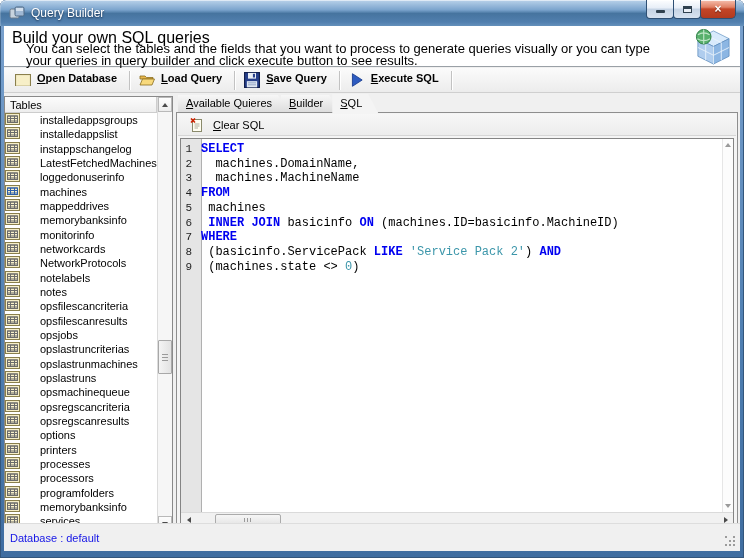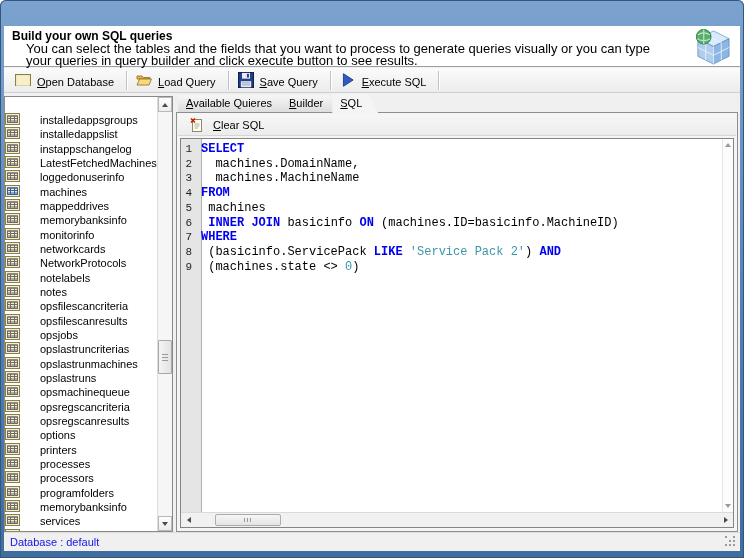--- a/index.html
+++ b/index.html
@@ -28,29 +28,29 @@
   .g-min { width:9px; height:3px; background:#30414f; margin-top:5px; border-radius:1px; }
   .g-max { width:9px; height:7px; border:1px solid #30414f; border-top:3px solid #30414f; background:#e9eef5; }
   .g-close { color:#fff; font-weight:bold; font-size:12px; line-height:1; text-shadow:0 1px 1px rgba(0,0,0,.5); }
 
   
   .frame { position:absolute; left:4px; top:26px; width:736px; height:525px; background:#f0f0f0; }
 
   
   .header { position:absolute; top:0; left:0; right:0; height:41px; background:#fff;
     border-bottom:1px solid #9aa0a6; }
-  .header-title { position:absolute; left:8px; top:3px; font-size:12px; font-weight:bold; }
+  .header-title { position:absolute; left:8px; top:3px; font-size:16px; font-weight:normal; }
   .header-desc { position:absolute; left:22px; top:17px; right:62px; font-size:13px; line-height:12px; }
   .header-icon { position:absolute; right:8px; top:1px; width:39px; height:39px; }
 
   
   .toolbar { position:absolute; top:42px; left:0; right:0; height:25px;
     background:linear-gradient(180deg,#fbfbfb,#ececec); border-bottom:1px solid #cfcfcf;
     display:flex; align-items:center; padding-left:5px; }
-  .tb-btn { display:flex; align-items:flex-end; gap:6px; padding:3px 9px 3px 6px; cursor:default; }
+  .tb-btn { display:flex; align-items:flex-start; gap:6px; padding:3px 9px 3px 6px; cursor:default;font-weight:bold; }
   .tb-btn u { text-underline-offset:1px; }
   .tb-icon { width:16px; height:16px; display:flex; align-items:center; justify-content:center; }
   .tb-sep { width:1px; height:19px; background:#c2c2c2; box-shadow:1px 0 0 #ffffff; margin:0 3px; }
 
   
   .tables-panel { position:absolute; left:0; top:70px; width:169px; height:436px;
     background:#fff; border:1px solid #898989; }
   .tables-header { position:absolute; top:0; left:0; right:15px; height:16px;
     background:linear-gradient(180deg,#fcfcfc,#eeeeee); border-bottom:1px solid #cdcdcd;
     border-right:1px solid #cdcdcd; padding:2px 0 0 5px; font-size:11px; }
@@ -120,32 +120,52 @@
   .ehscroll .harr-left { position:absolute; left:6px; top:4px; width:0; height:0;
     border-top:3px solid transparent; border-bottom:3px solid transparent; border-right:4px solid #4a4a4a; }
   .ehscroll .harr-right { position:absolute; right:5px; top:4px; width:0; height:0;
     border-top:3px solid transparent; border-bottom:3px solid transparent; border-left:4px solid #4a4a4a; }
   .eh-thumb { position:absolute; left:34px; top:1px; height:12px; width:66px;
     background:linear-gradient(180deg,#f6f6f6,#e4e4e4); border:1px solid #ababab; border-radius:2px; }
   .eh-thumb::after { content:""; position:absolute; top:3px; bottom:3px; left:28px; width:9px;
     background:repeating-linear-gradient(90deg,#9a9a9a 0 1px,transparent 1px 3px); }
 
   
-  .statusbar { position:absolute; left:0; right:0; bottom:0; height:19px;
+  .statusbar { position:absolute; left:0; right:0; bottom:0; height:28px;
     background:#f0f0f0; border-top:1px solid #dddddd; display:flex; align-items:center;
     padding-left:6px; color:var(--status,#1414e6); }
   .grip { position:absolute; right:3px; bottom:3px; width:12px; height:12px; }
   .grip::before { content:""; position:absolute; left:0; top:0; width:2px; height:2px; background:#9b9b9b;
     box-shadow:8px 0 0 #9b9b9b, 4px 4px 0 #9b9b9b, 8px 4px 0 #9b9b9b, 0 8px 0 #9b9b9b, 4px 8px 0 #9b9b9b, 8px 8px 0 #9b9b9b; }
 </style>
 </head>
 <body>
 
 <div class="window">
 
+  <div class="titlebar">
+    <svg class="app-icon" viewBox="0 0 16 16" xmlns="http://www.w3.org/2000/svg">
+      <rect x="1" y="4" width="9" height="9" rx="1.5" fill="#c7d3de" stroke="#6d7d8d"></rect>
+      <rect x="6" y="2" width="9" height="9" rx="1.5" fill="#9fb8d4" stroke="#4d6residents883" stroke-width="0"></rect>
+      <rect x="6" y="2" width="9" height="9" rx="1.5" fill="#9fb8d4" stroke="#4f6883"></rect>
+      <rect x="7" y="3" width="7" height="3" fill="#dfe9f3" opacity="0.8"></rect>
+    </svg>
+    <span class="win-title">Query Builder</span>
+    <div class="wc">
+      <div class="wc-btn">
+          <span class="g-min"></span>
+        </div>
+      <div class="wc-btn">
+          <span class="g-max"></span>
+        </div>
+      <div class="wc-btn close">
+          <span class="g-close">×</span>
+        </div>
+    </div>
+  </div>
 
   <div class="frame">
 
     <div class="header">
       <div class="header-title">Build your own SQL queries</div>
       <div class="header-desc">You can select the tables and the fields that you want to process to generate queries visually or you can type your queries in query builder and click execute button to see results.</div>
       <svg class="header-icon" viewBox="0 0 40 40" xmlns="http://www.w3.org/2000/svg">
         <polygon points="21,4 37,12 21,20 5,12" fill="#d8eafc" stroke="#6d9cc8" stroke-width="0.8"></polygon>
         <polygon points="37,12 37,30 21,38 21,20" fill="#8cb6e3" stroke="#5e8dbd" stroke-width="0.8"></polygon>
         <polygon points="5,12 21,20 21,38 5,30" fill="#b0cdee" stroke="#5e8dbd" stroke-width="0.8"></polygon>
@@ -198,20 +218,23 @@
             <svg id="def-play" viewBox="0 0 14 14" xmlns="http://www.w3.org/2000/svg">
     <path d="M3 1.5 L11.5 7 L3 12.5 Z" fill="#2d5bc0" stroke="#1b3f92" stroke-width="0.8"></path>
   </svg>
           </span>
     <span class="tb-label"><u>E</u>xecute SQL</span>
   </div>
         <span class="tb-sep"></span>
       </div>
 
     <div class="tables-panel">
+      <div class="tables-header">
+        <span>Tables</span>
+      </div>
       <div class="tables-list">
           <div class="titem">
     <span class="ticon"><svg id="def-table" viewBox="0 0 15 12" xmlns="http://www.w3.org/2000/svg">
     <rect x="0.5" y="0.5" width="14" height="11" fill="#f7efc8" stroke="#8a7f4c"></rect>
     <g class="tbl-grid" stroke-width="1" fill="none">
       <path d="M2.5 3 H12.5 M2.5 5.5 H12.5 M2.5 8 H12.5"></path>
       <path d="M5.5 3 V9.5 M9.5 3 V9.5"></path>
       <rect x="2.5" y="3" width="10" height="6.5"></rect>
     </g>
   </svg></span>

